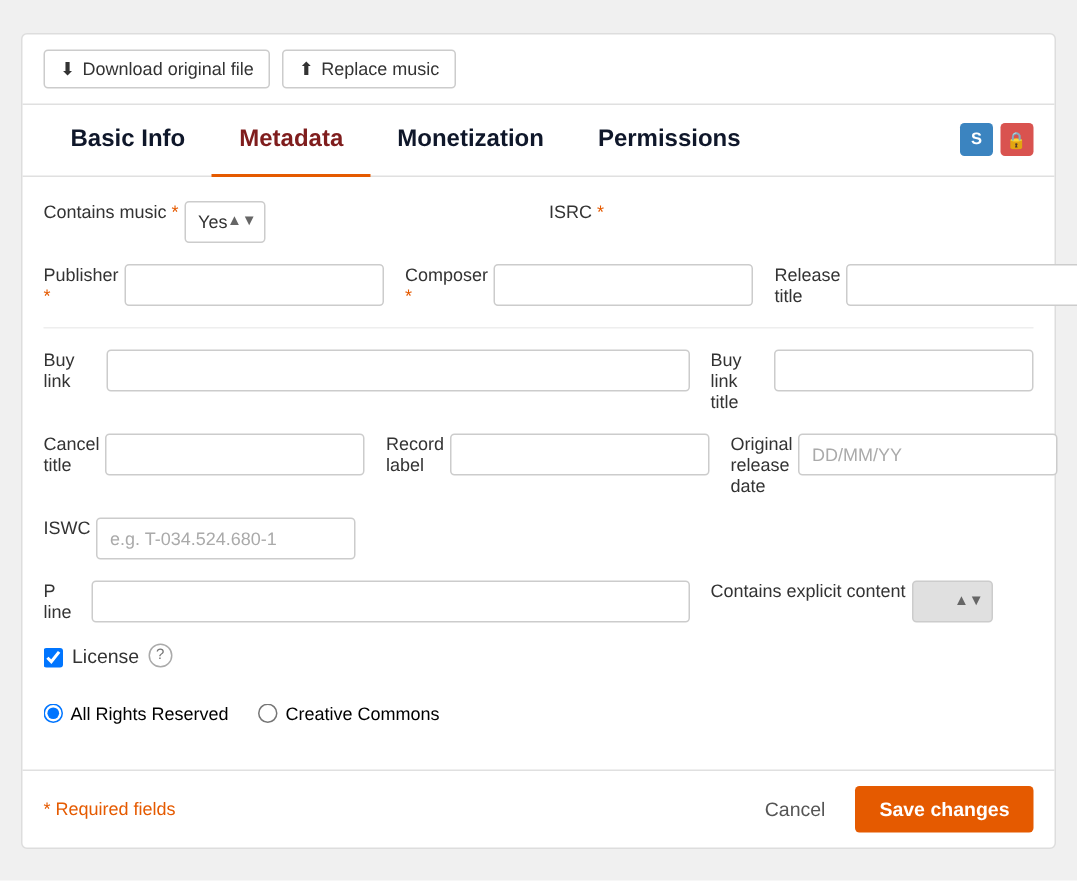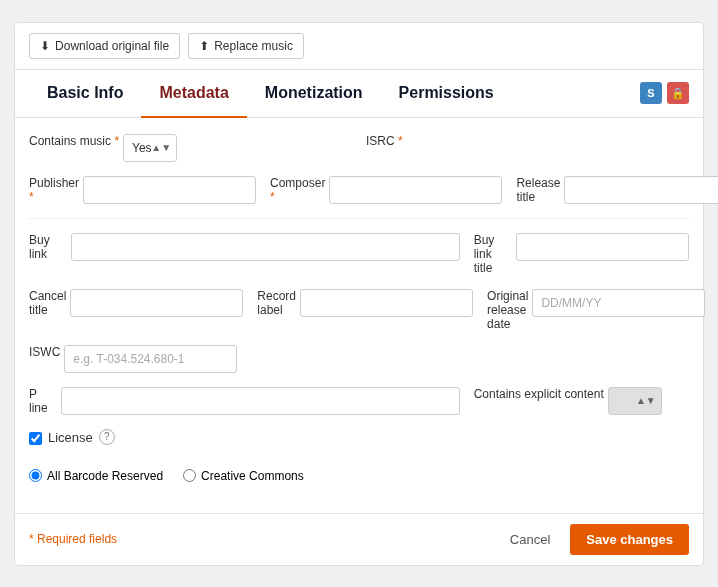--- a/index.html
+++ b/index.html
@@ -332,21 +332,21 @@
 
     <div class="license-row">
       <input type="checkbox" checked="" style="">
       <span class="license-label">License</span>
       <span class="help-icon">?</span>
     </div>
 
     <div class="radio-row">
       <label class="radio-option">
         <input type="radio" name="license" checked="" style="">
-        <span>All Barcode Reserved</span>
+        <span>All Rights Reserved</span>
       </label>
       <label class="radio-option">
         <input type="radio" name="license" style="">
         <span>Creative Commons</span>
       </label>
     </div>
 
   </div>
 
   <div class="footer">

